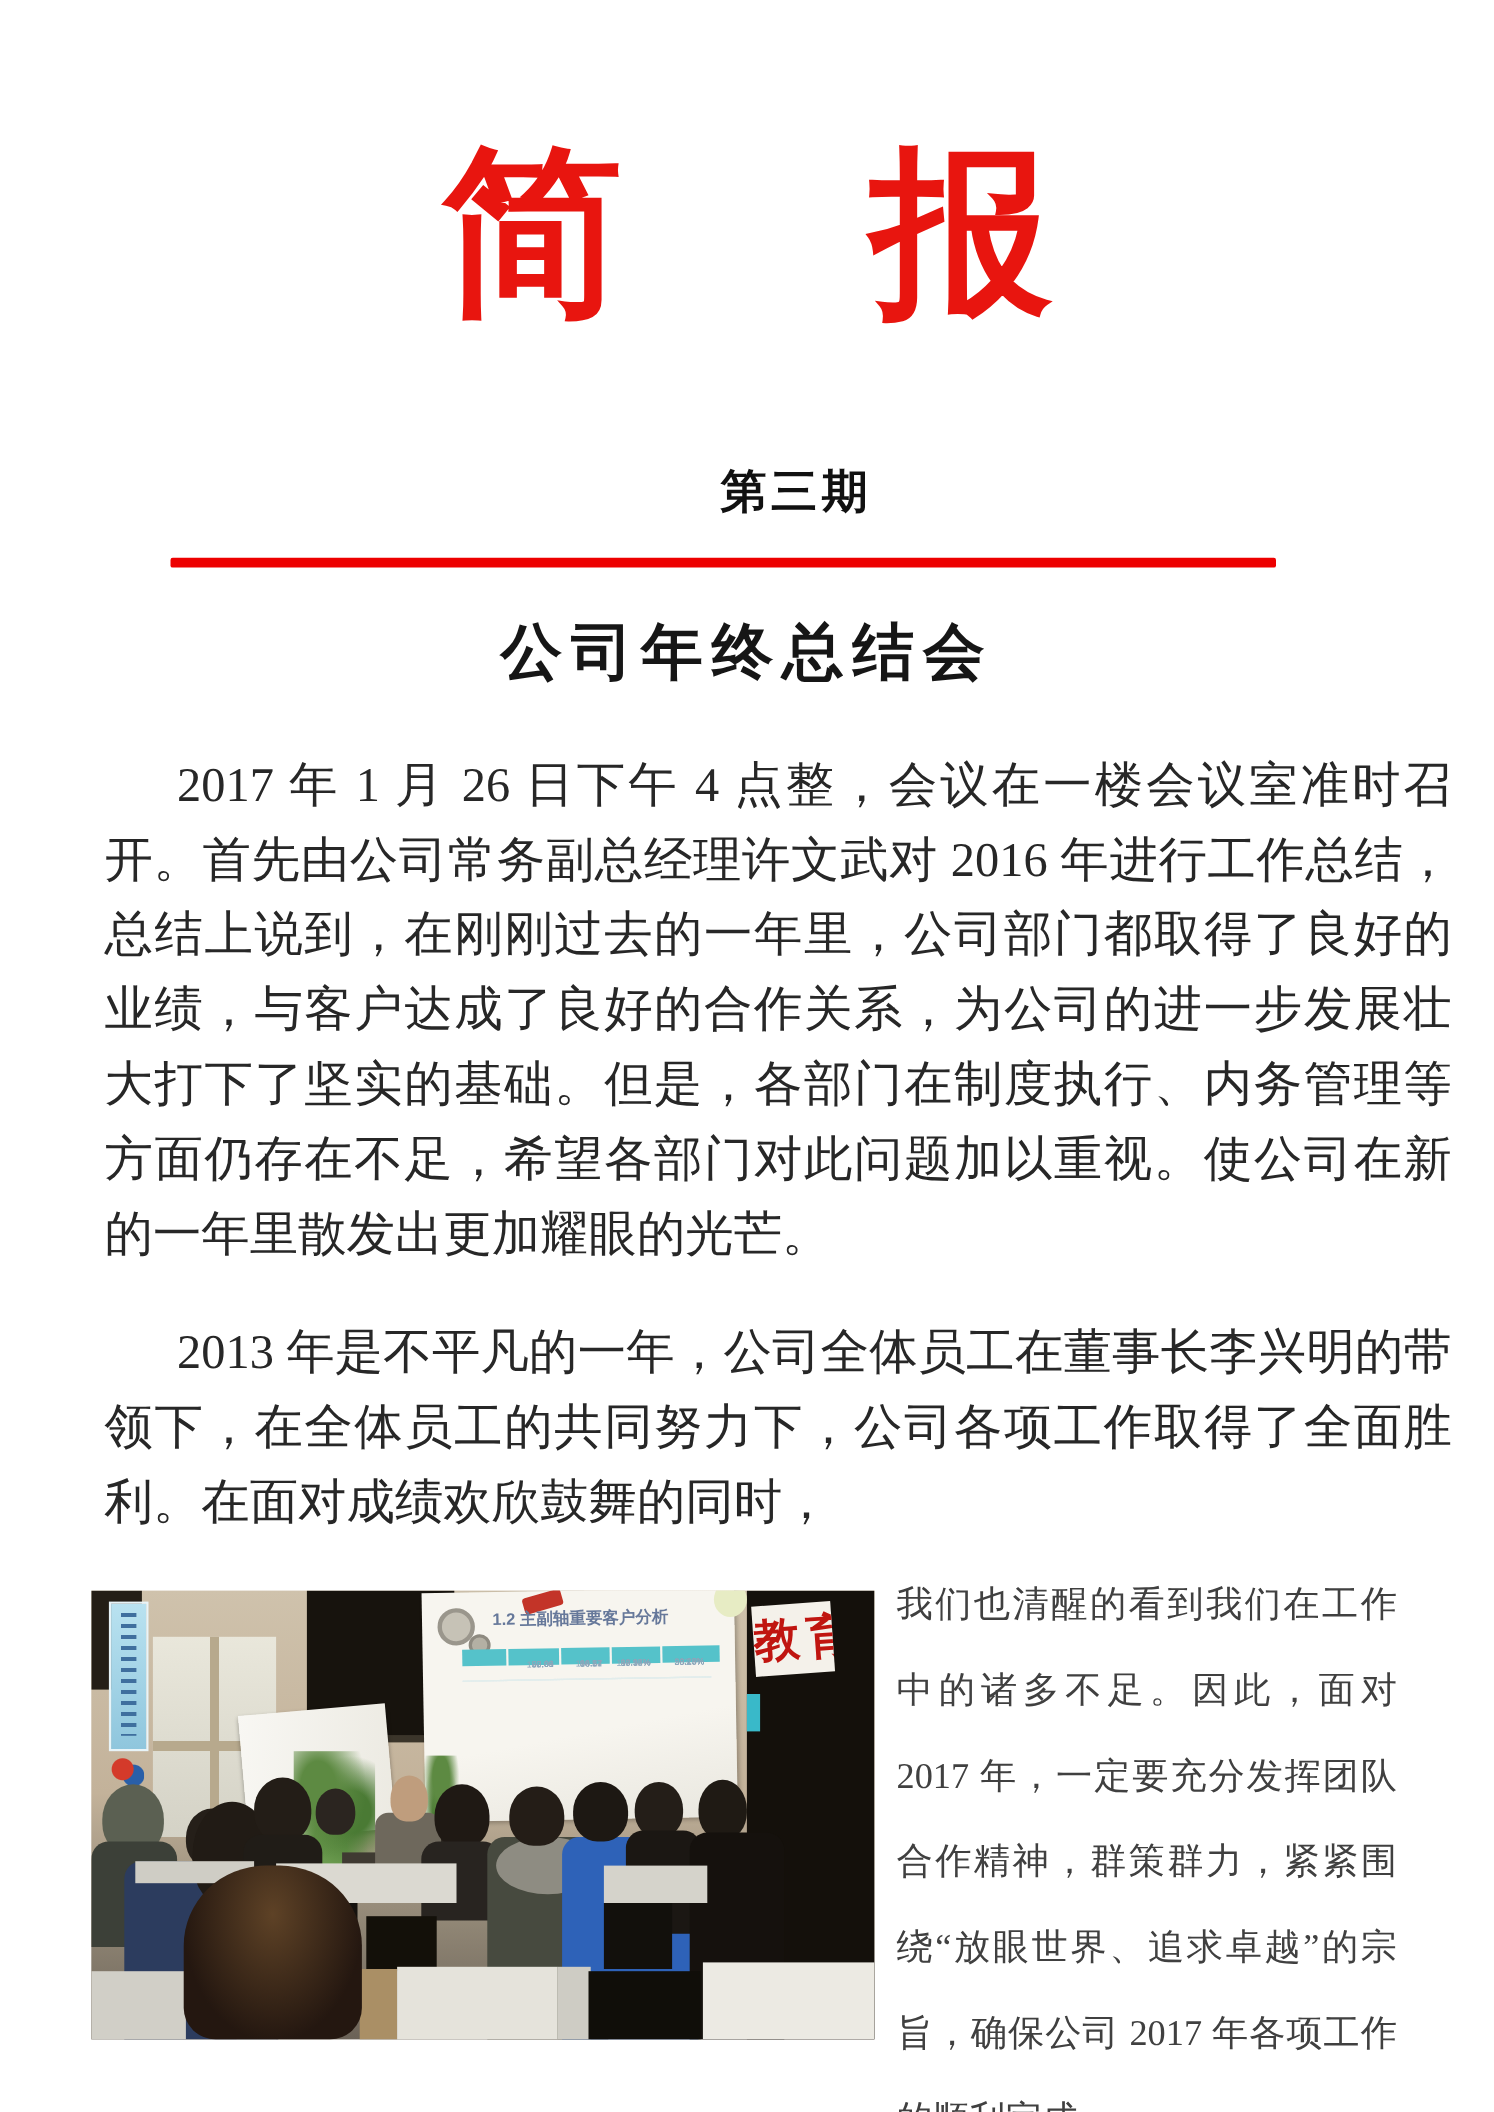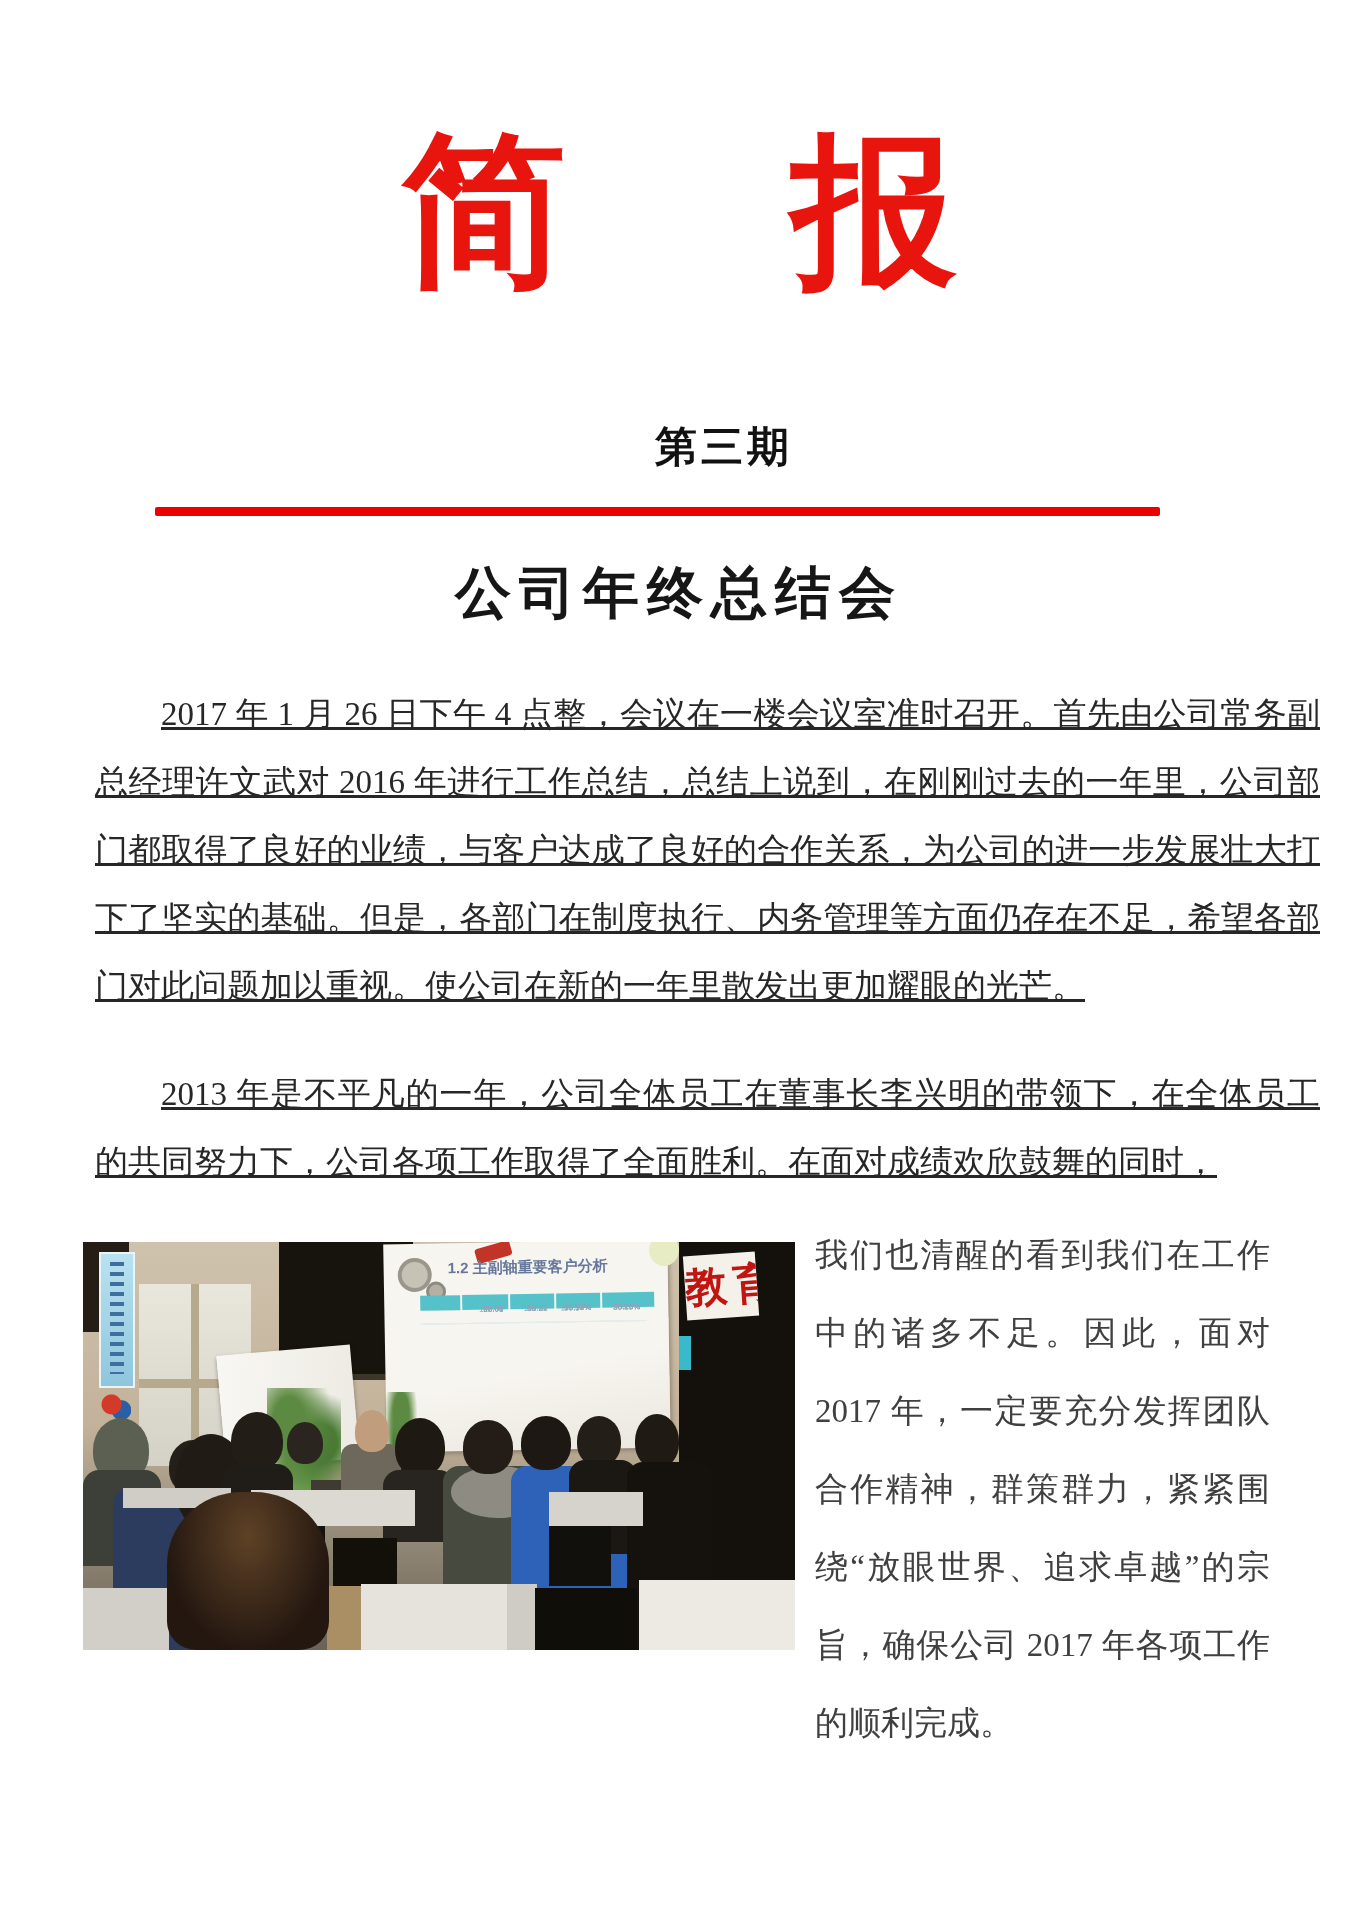--- a/index.html
+++ b/index.html
@@ -19,22 +19,22 @@
   .org-row { margin-top:18px; display:flex; justify-content:space-between;
     padding-left:205px; padding-right:263px;
     font-size:35px; font-weight:bold; color:#151515; letter-spacing:2px; }
   .rule { margin-top:14px; margin-left:155px; width:1005px; height:9px;
     background:#ed0000; border-radius:2px; }
 
   
   .article-title { margin-top:40px; text-align:center;
     font-family:Liberation Sans, sans-serif;
     font-size:56px; font-weight:bold; letter-spacing:8px; color:#161616; }
-  .para { margin-left:95px; margin-right:38px; font-size:33px; line-height:68px;
-    text-align:justify; color:#272727; text-indent:66px;text-decoration:underline; }
+  .para { margin-left:95px; margin-right:38px; font-size:44px; line-height:68px;
+    text-align:justify; color:#272727; text-indent:66px; }
   .para1 { margin-top:48px; }
   .para2 { margin-top:40px; }
 
   .media-row { display:flex; margin-top:46px; padding-left:83px; padding-right:88px; }
   .wrap-col { width:455px; margin-left:20px; margin-top:-26px;
     font-size:33px; line-height:78px; text-align:justify; color:#404040; }
 
   
   .photo { position:relative; width:712px; height:408px; overflow:hidden; flex:0 0 auto;
     background:linear-gradient(180deg,#cfc2ac 0%,#c3b29a 45%,#8f8574 75%,#6b6257 100%); }

